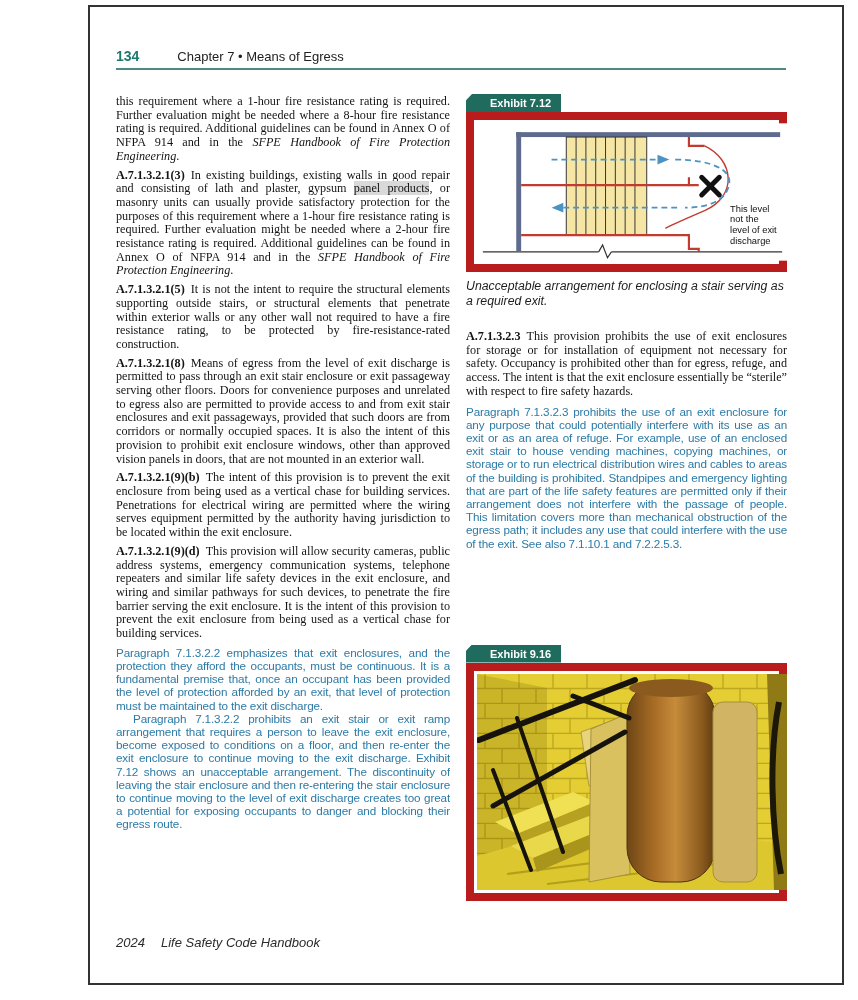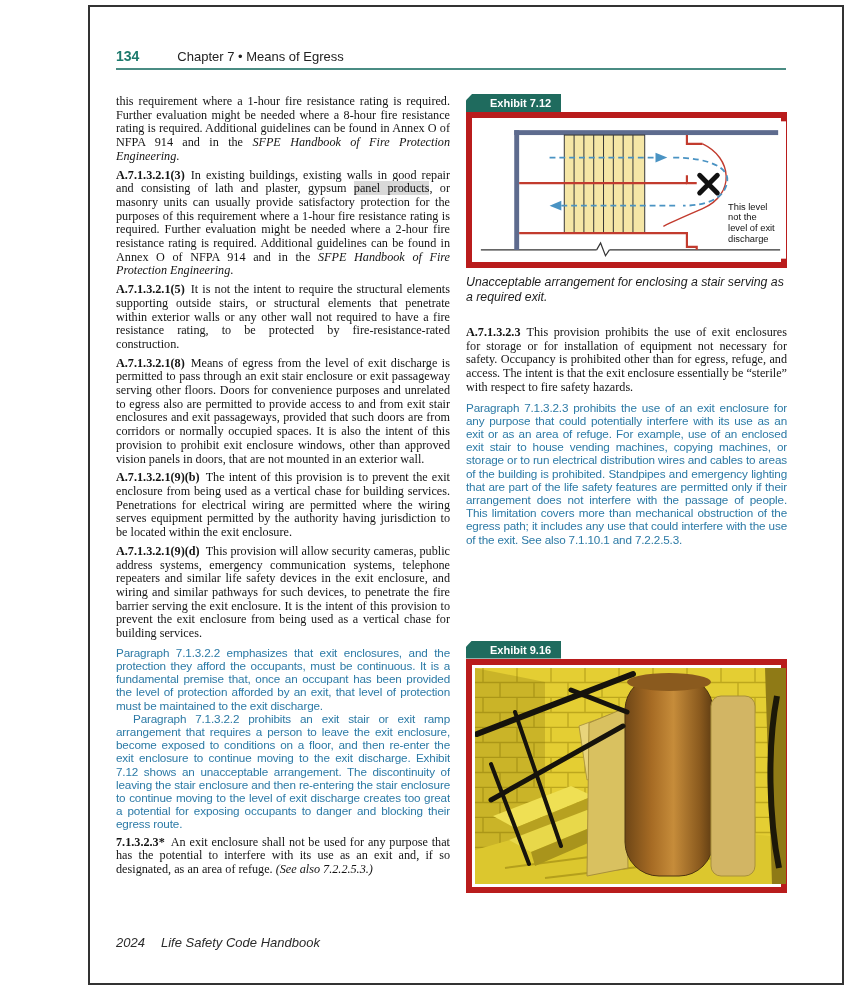--- a/index.html
+++ b/index.html
@@ -32,21 +32,21 @@
   }
   p.comm.indent { text-indent:17px; }
   .comm-wrap { margin:5px 0 5px 0; }
   .comm-wrap-r { margin:6px 0 0 0; min-height:230px; }
   
   .ex-tag {
     display:inline-block; background:#1f6b5e; color:#fff; font-weight:bold;
     font-size:11px; padding:3px 10px 3px 24px; line-height:12px;
     clip-path:polygon(0 35%, 6px 0, 100% 0, 100% 100%, 0 100%);
   }
-  .ex-frame { border:6px solid #b91c1c; background:#fff; padding:3px; }
+  .ex-frame { border:8px solid #b91c1c; background:#fff; padding:3px; }
   .ex-frame svg { display:block; }
   .caption {
     font-style:italic; font-size:12.3px; line-height:14.5px; color:#1d1d1d;
     margin:7px 0 0 0; text-align:left;
   }
   .mt24 { margin-top:22px; }
   .mt12 { margin-top:10px; }
   .diag-label { font-family:"Liberation Sans",sans-serif; font-size:9.5px; fill:#111; }
 </style>
 </head>
@@ -71,21 +71,20 @@
     <p class="body"><b>A.7.1.3.2.1(9)(b)</b><span>The intent of this provision is to prevent the exit enclosure from being used as a vertical chase for building services. Penetrations for electrical wiring are permitted where the wiring serves equipment permitted by the authority having jurisdiction to be located within the exit enclosure.</span></p>
 
     <p class="body"><b>A.7.1.3.2.1(9)(d)</b><span>This provision will allow security cameras, public address systems, emergency communication systems, telephone repeaters and similar life safety devices in the exit enclosure, and wiring and similar pathways for such devices, to penetrate the fire barrier serving the exit enclosure. It is the intent of this provision to prevent the exit enclosure from being used as a vertical chase for building services.</span></p>
 
 
     <div class="comm-wrap">
       <p class="comm">Paragraph 7.1.3.2.2 emphasizes that exit enclosures, and the protection they afford the occupants, must be continuous. It is a fundamental premise that, once an occupant has been provided the level of protection afforded by an exit, that level of protection must be maintained to the exit discharge.</p>
       <p class="comm indent">Paragraph 7.1.3.2.2 prohibits an exit stair or exit ramp arrangement that requires a person to leave the exit enclosure, become exposed to conditions on a floor, and then re-enter the exit enclosure to continue moving to the exit discharge. Exhibit 7.12 shows an unacceptable arrangement. The discontinuity of leaving the stair enclosure and then re-entering the stair enclosure to continue moving to the level of exit discharge creates too great a potential for exposing occupants to danger and blocking their egress route.</p>
     </div>
 
-    <p class="body"><b>7.1.3.2.3*</b><span>An exit enclosure shall not be used for any purpose that has the potential to interfere with its use as an exit and, if so designated, as an area of refuge. </span><i>(See also 7.2.2.5.3.)</i></p>
   </div>
 
   <div class="colR">
 
     <div class="ex-tag">Exhibit 7.12</div>
     <div class="ex-frame">
       <svg width="311" height="138" viewBox="0 0 317 140">
         <rect x="0" y="0" width="317" height="140" fill="#ffffff"></rect>
 
         <g stroke="#333" stroke-width="1.2" fill="none">

